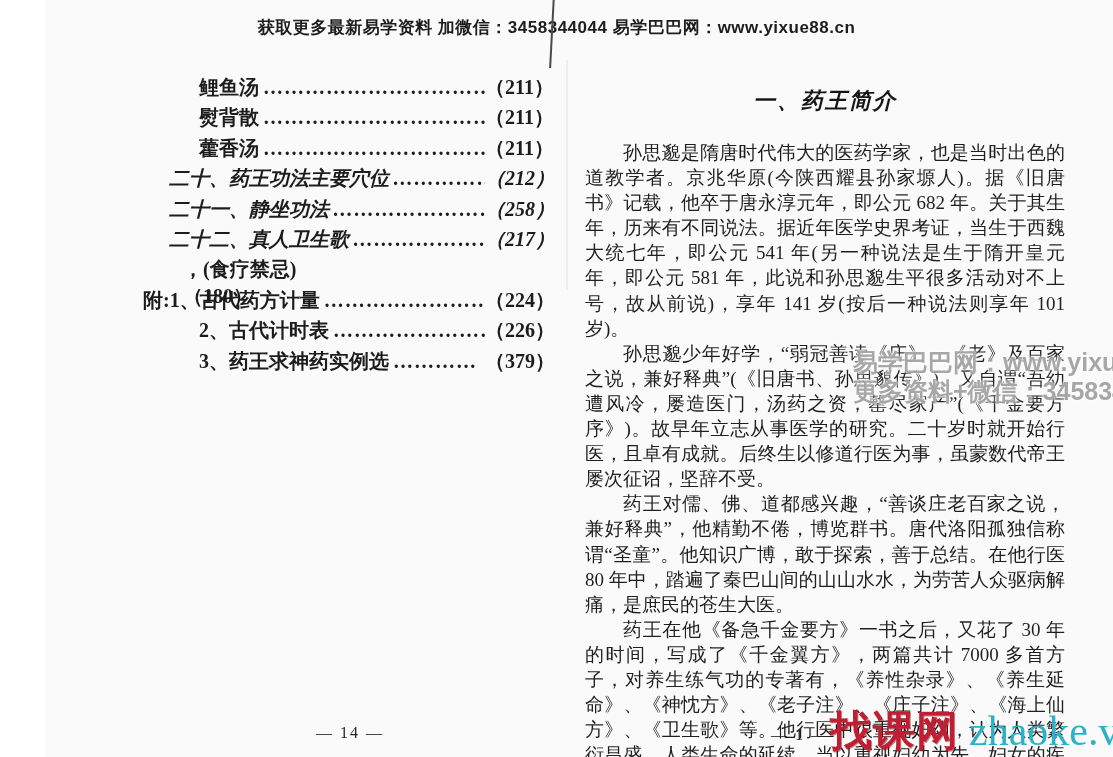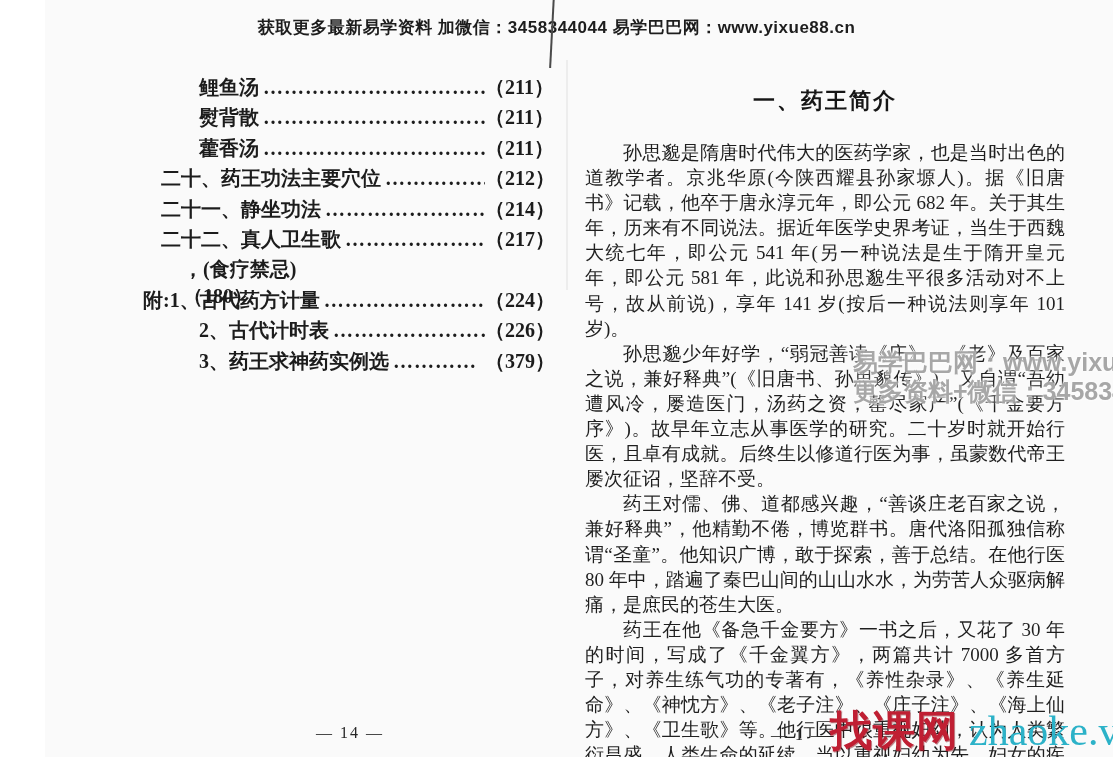--- a/index.html
+++ b/index.html
@@ -34,33 +34,34 @@
   
   .toc{
     position:absolute;left:143px;top:74px;width:410px;
     font-size:20px;font-weight:700;color:#1c1c1c;
   }
   .toc-row{display:flex;align-items:baseline;height:30.4px;}
   .toc-label{white-space:nowrap;}
   .toc-dots{flex:1;overflow:hidden;white-space:nowrap;padding:0 4px;letter-spacing:1px;font-weight:700;}
   .toc-page{width:68px;text-align:right;white-space:nowrap;}
   .ind-0{margin-left:0;}
-  .ind-1{margin-left:18px;}
+  .ind-1{margin-left:26px;font-style:italic;}
   .ind-15{margin-left:40px;flex-direction:column;}
   .ind-2{margin-left:56px;}
   .left-pagenum{
     position:absolute;left:290px;top:724px;width:120px;text-align:center;
     font-size:16px;color:#262626;letter-spacing:2px;
   }
   
   .right-page{position:absolute;left:585px;top:86px;width:480px;}
   .rp-title{
     text-align:center;font-size:22px;font-weight:700;color:#161616;
     margin:0 0 24px 0;letter-spacing:2px;
     font-family:"Liberation Sans","DejaVu Sans",sans-serif;
+    font-style:italic;
   }
   .rp-body p{
     margin:0;text-indent:2em;
     font-size:19px;line-height:25.1px;
     text-align:justify;color:#1f1f1f;
   }
   .right-pagenum{
     position:absolute;left:740px;top:726px;width:120px;text-align:center;
     font-size:16px;color:#262626;letter-spacing:2px;
   }
@@ -116,21 +117,21 @@
       <span class="toc-page">（211）</span>
     </div>
     <div class="toc-row ind-1">
       <span class="toc-label">二十、药王功法主要穴位</span>
       <span class="toc-dots">……………………</span>
       <span class="toc-page">（212）</span>
     </div>
     <div class="toc-row ind-1">
       <span class="toc-label">二十一、静坐功法</span>
       <span class="toc-dots">………………………………</span>
-      <span class="toc-page">（214）</span>
+      <span class="toc-page">（258）</span>
     </div>
     <div class="toc-row ind-1">
       <span class="toc-label">二十二、真人卫生歌</span>
       <span class="toc-dots">……………………………</span>
       <span class="toc-page">（217）</span>
     </div>
     <div class="toc-row ind-15">
       <span class="toc-label">，(食疗禁忌)</span>
       <span class="toc-dots">………………………………</span>
       <span class="toc-page">（180）</span>

